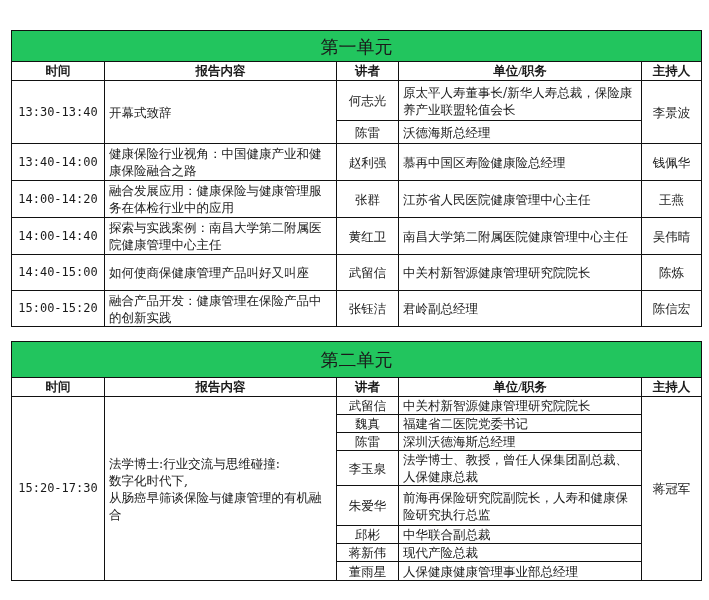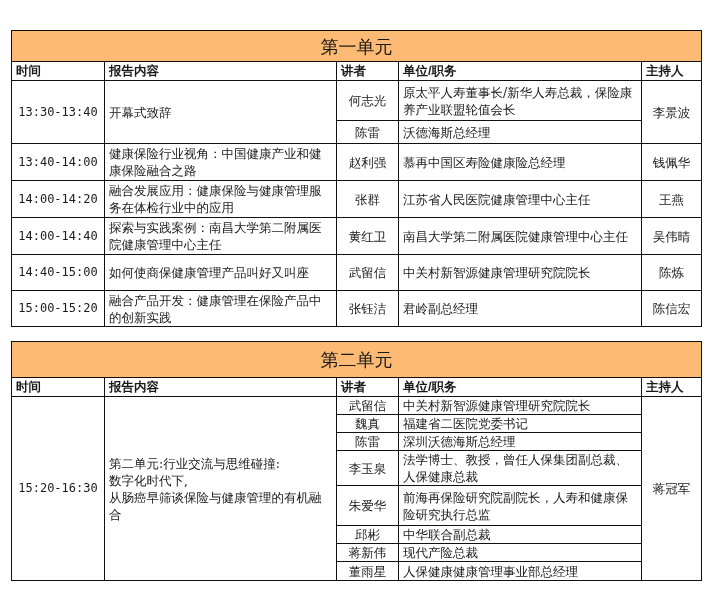--- a/index.html
+++ b/index.html
@@ -1,21 +1,21 @@
 <!DOCTYPE html>
 <html><head>
 <meta charset="utf-8">
 <style>
   html, body { margin: 0; padding: 0; background: #ffffff; }
   body { width: 709px; height: 600px; position: relative; overflow: hidden;
          font-family: "DejaVu Serif", "Liberation Serif", serif; color: #1a1a1a; }
   table.agenda { position: absolute; left: 11px; border-collapse: collapse; table-layout: fixed; width: 690px; }
   table.agenda td { border: 1px solid #111; padding: 0 4px; font-size: 12.5px; line-height: 17px; vertical-align: middle; overflow: hidden; }
-  .sec-title { background: #fdba74; text-align: center; font-size: 18px !important; font-weight: normal; }
-  .hdr td { font-weight: bold; font-family: Liberation Sans, sans-serif; font-size: 12.5px; height: 18px; }
+  .sec-title { background: #22c55e; text-align: center; font-size: 18px !important; font-weight: normal; }
+  .hdr td { text-align: center; font-weight: bold; font-family: Liberation Serif, serif; font-size: 12.5px; height: 18px; }
   .c { text-align: center; }
   .time { text-align: center; font-family: "DejaVu Sans Mono", "Liberation Mono", monospace; font-size: 12px !important; }
   .topic { text-align: left; }
   .org { text-align: left; }
   #s1 { top: 30px; }
   #s2 { top: 341px; }
 </style>
 </head>
 <body>
 
@@ -100,23 +100,23 @@
         <td colspan="5" class="sec-title">第二单元</td>
       </tr>
   <tr class="hdr">
     <td>时间</td>
     <td>报告内容</td>
     <td>讲者</td>
     <td>单位/职务</td>
     <td>主持人</td>
   </tr>
   <tr style="height:18px">
-    <td rowspan="8" class="time">15:20-16:30</td>
+    <td rowspan="8" class="time">15:20-17:30</td>
     <td rowspan="8" class="topic">
-      <div>第二单元:行业交流与思维碰撞:</div>
+      <div>法学博士:行业交流与思维碰撞:</div>
       <div>数字化时代下,</div>
       <div>从肠癌早筛谈保险与健康管理的有机融合</div>
     </td>
     <td class="c">武留信</td>
     <td class="org">中关村新智源健康管理研究院院长</td>
     <td rowspan="8" class="c">蒋冠军</td>
   </tr>
   <tr style="height:18px">
     <td class="c">魏真</td>
     <td class="org">福建省二医院党委书记</td>

